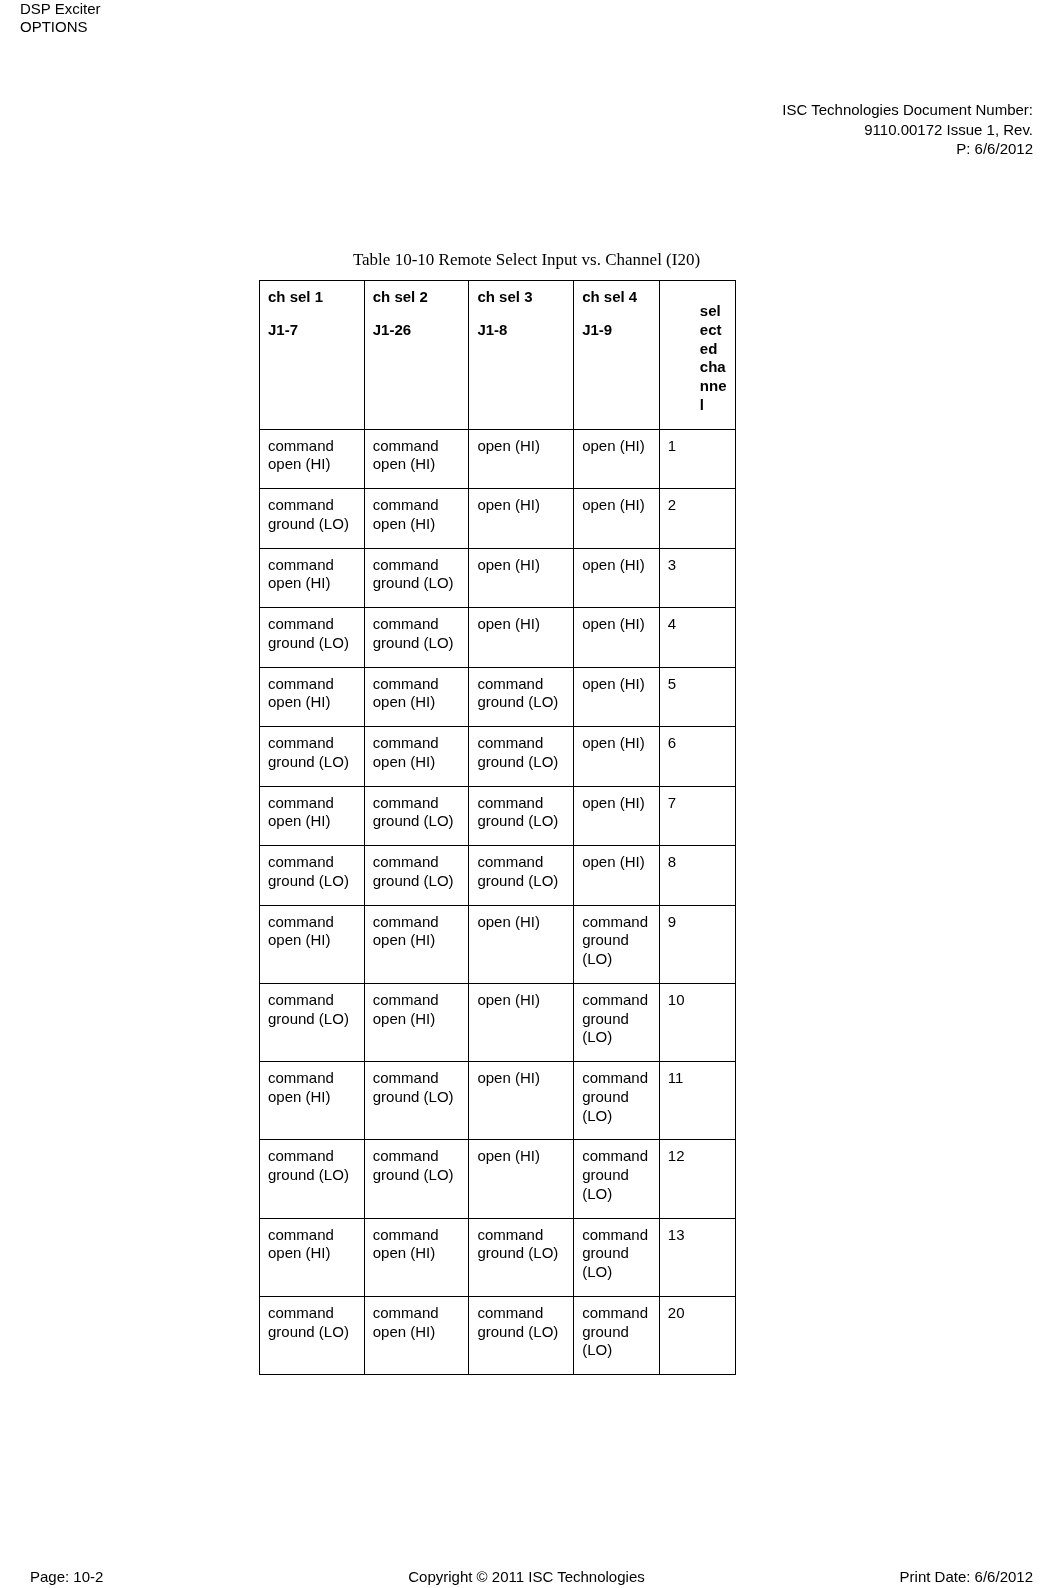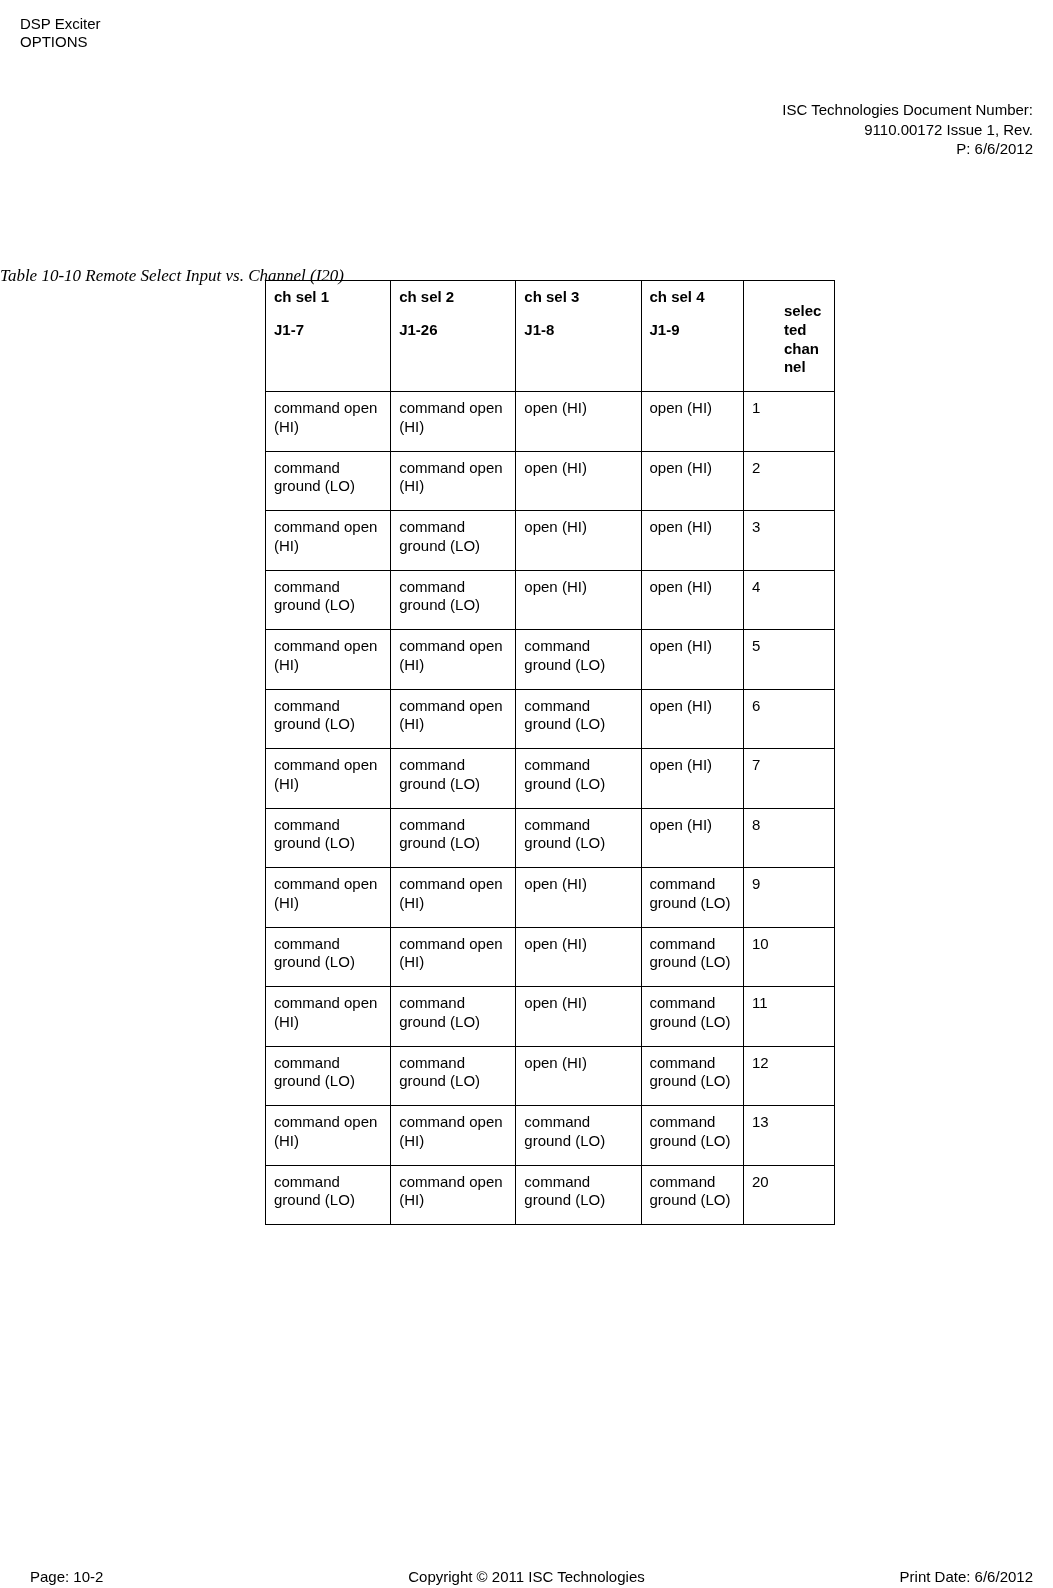--- a/index.html
+++ b/index.html
@@ -8,48 +8,47 @@
     font-family: Arial, Helvetica, sans-serif;
     font-size: 15px;
     color: #000;
     background: #fff;
     width: 1053px;
     height: 1588px;
     position: relative;
   }
   .header-left {
     position: absolute;
-    top: 15px;
+    top: 0;
     left: 20px;
     font-size: 15px;
     line-height: 1.2;
   }
   .header-right {
     position: absolute;
     top: 100px;
     right: 20px;
     text-align: right;
     font-size: 15px;
     line-height: 1.3;
   }
   .table-caption {
     position: absolute;
-    top: 266px;
+    top: 250px;
     left: 0;
     right: 0;
-    text-align: left;
+    text-align: center;
     font-family: "Times New Roman", Times, serif;
-    font-style: italic;
     font-size: 17px;
   }
   .table-wrap {
     position: absolute;
     top: 280px;
-    left: 265px;
-    width: 570px;
+    left: 259px;
+    width: 477px;
   }
   table {
     border-collapse: collapse;
     width: 100%;
     table-layout: fixed;
   }
   col.c1 { width: 22%; }
   col.c2 { width: 22%; }
   col.c3 { width: 22%; }
   col.c4 { width: 18%; }

